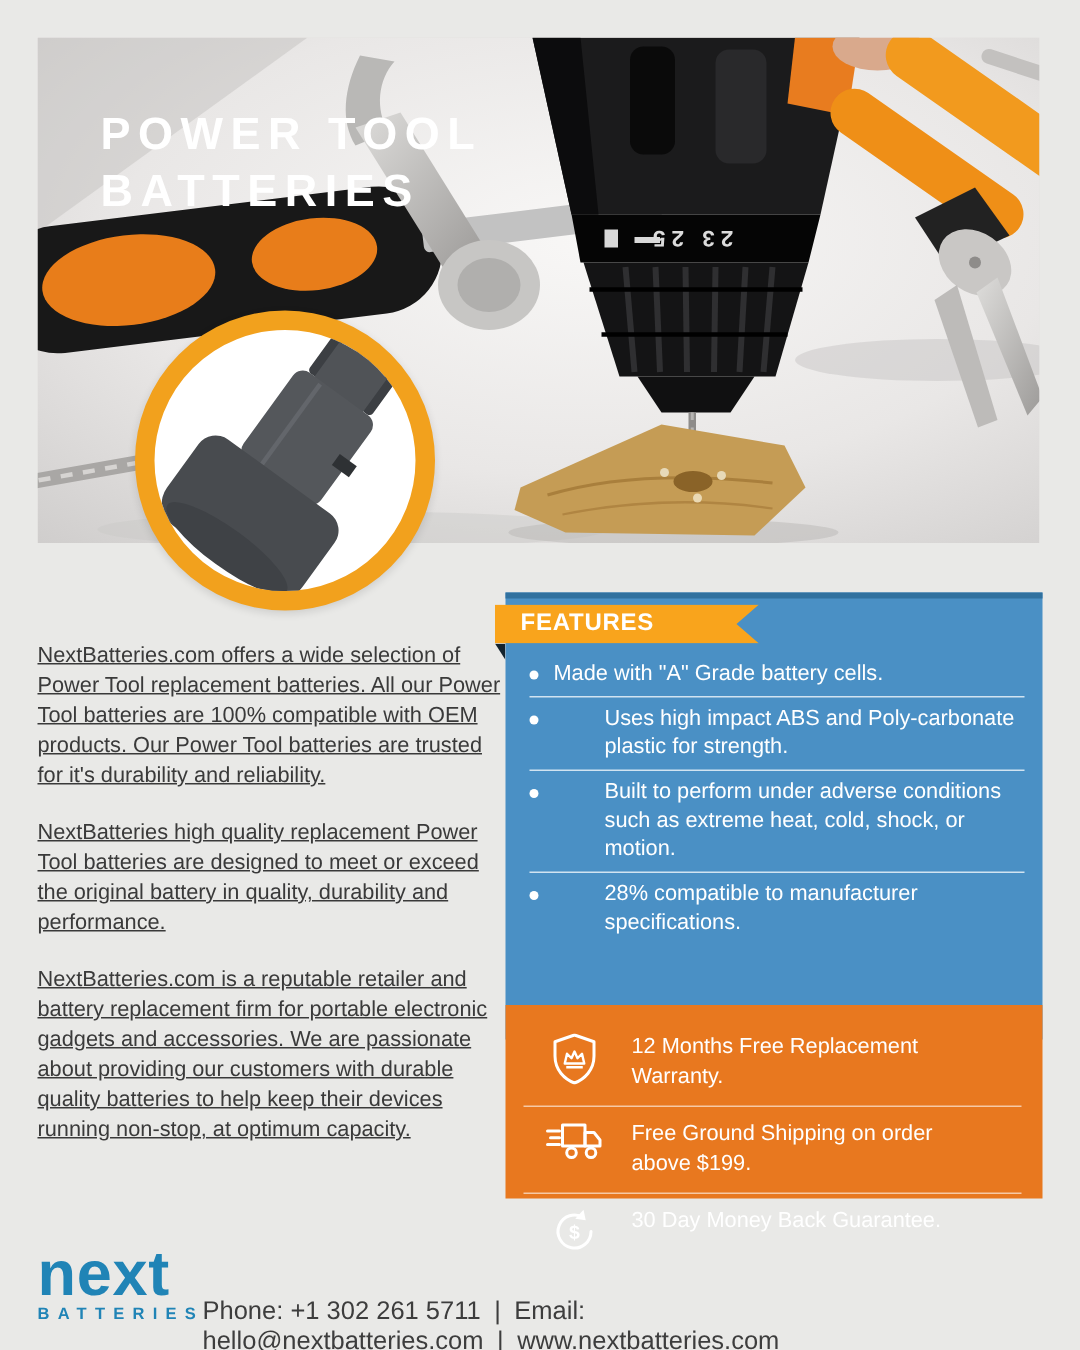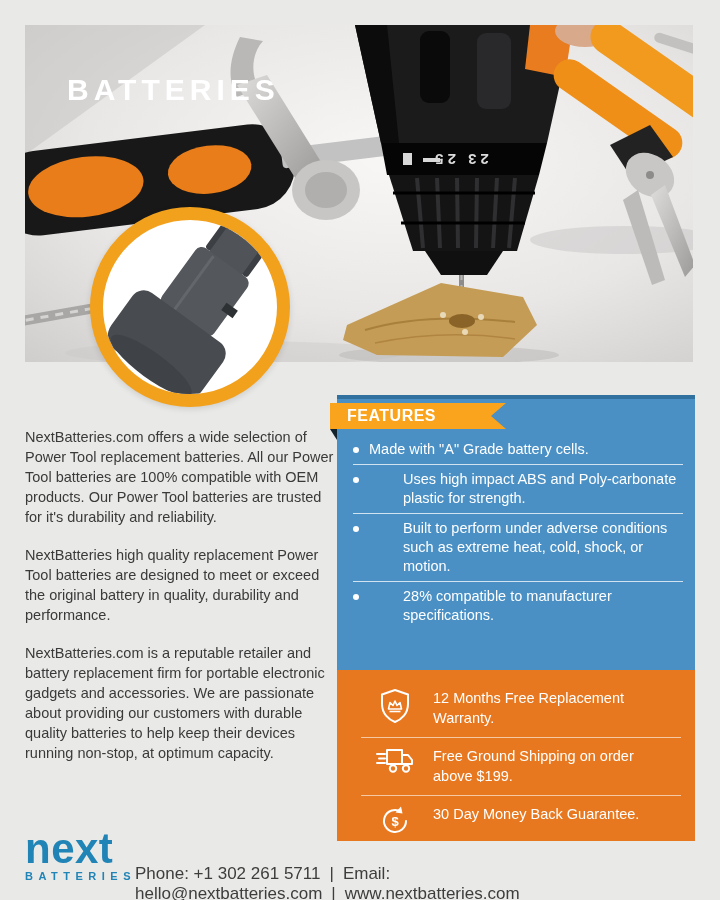--- a/index.html
+++ b/index.html
@@ -12,39 +12,39 @@
   .hero-title{position:absolute;left:42px;top:46px;color:#ffffff;font-weight:bold;
               font-size:30px;line-height:38px;letter-spacing:5px;z-index:3;}
 
   
   .badge-circle{position:absolute;left:90px;top:207px;width:174px;height:174px;background:#ffffff;
                 border:13px solid #f2a11d;border-radius:50%;overflow:hidden;z-index:4;
                 box-shadow:0 2px 6px rgba(0,0,0,0.12);}
 
   
   .intro{position:absolute;left:25px;top:427px;width:312px;color:#3a3a3a;font-size:14.5px;line-height:20px;}
-  .intro p{margin:0 0 18px 0;}
+  .intro p{margin:0 0 18px 0;text-decoration:underline;}
 
   
   .features-panel{position:absolute;left:337px;top:395px;width:358px;height:298px;
                   background:#4a90c5;border-top:4px solid #31719f;box-sizing:border-box;z-index:2;}
   .ribbon{position:absolute;left:-7px;top:4px;height:26px;line-height:26px;width:176px;
           background:#f9a41c;color:#ffffff;font-weight:bold;font-size:16px;letter-spacing:0.5px;
           padding-left:17px;box-sizing:border-box;
           clip-path:polygon(0 0,100% 0,calc(100% - 15px) 50%,100% 100%,0 100%);}
   .ribbon-fold{position:absolute;left:-7px;top:30px;width:7px;height:11px;background:#13232e;
                clip-path:polygon(100% 0,100% 100%,0 0);}
   .features-list{list-style:none;margin:0;padding:36px 12px 0 16px;}
   .features-list li{display:flex;gap:10px;padding:5px 0;color:#ffffff;font-size:14.5px;line-height:19px;}
   .features-list li + li{border-top:1px solid rgba(255,255,255,0.75);gap:44px;}
   .dot{flex:none;width:6px;height:6px;border-radius:50%;background:#ffffff;margin-top:7px;}
 
   
-  .benefits-panel{position:absolute;left:337px;top:670px;width:358px;height:171px;background:#e8781f;
-                  box-sizing:border-box;padding:10px 14px 0 24px;z-index:2;}
+  .benefits-panel{position:absolute;left:337px;top:670px;width:358px;height:129px;background:#e8781f;
+                  box-sizing:border-box;padding:10px 14px 0 12px;z-index:2;}
   .benefit-row{display:flex;align-items:flex-start;gap:16px;padding:8px 0 9px 0;}
   .benefit-row + .benefit-row{border-top:1px solid rgba(255,255,255,0.6);}
   .benefit-icon{flex:none;width:44px;display:flex;justify-content:center;margin-left:12px;padding-top:1px;}
   .benefit-text{color:#ffffff;font-size:14.5px;line-height:20px;max-width:240px;}
 
   
   .footer-logo{position:absolute;left:25px;top:829px;color:#2084b6;z-index:2;}
   .logo-word{font-size:42px;line-height:40px;font-weight:bold;letter-spacing:0.5px;}
   .logo-sub{font-size:11px;font-weight:bold;letter-spacing:5.5px;margin-top:1px;}
   .footer-contact{position:absolute;left:135px;top:864px;color:#3d3d3d;font-size:17px;z-index:2;}
@@ -133,20 +133,21 @@
         <rect x="518" y="68" width="150" height="32" rx="16" transform="rotate(35 593 84)" fill="#ef8f17"></rect>
         <polygon points="585,120 625,100 648,132 606,152" fill="#222222"></polygon>
         <ellipse cx="625" cy="150" rx="26" ry="20" transform="rotate(35 625 150)" fill="#c9c7c5"></ellipse>
         <circle cx="625" cy="150" r="4" fill="#8e8c8a"></circle>
         <polygon points="640,160 670,240 660,252 626,170" fill="url(#metal)"></polygon>
         <polygon points="613,165 640,255 627,260 598,175" fill="#bdbbb9"></polygon>
         <rect x="628" y="16" width="62" height="10" rx="5" transform="rotate(18 660 21)" fill="#c3c1bf"></rect>
       </g>
     </svg>
     <div class="hero-title">
+      <div>POWER TOOL</div>
       <div>BATTERIES</div>
     </div>
   </div>
 
   <div class="badge-circle">
     <svg width="174" height="174" viewBox="0 0 174 174">
       <g transform="rotate(36 87 87)">
         <rect x="64" y="-25" width="8" height="55" rx="3" fill="#3c3f43"></rect>
         <rect x="108" y="-20" width="8" height="50" rx="3" fill="#3c3f43"></rect>
         <rect x="70" y="-25" width="40" height="65" rx="5" fill="#505357"></rect>

